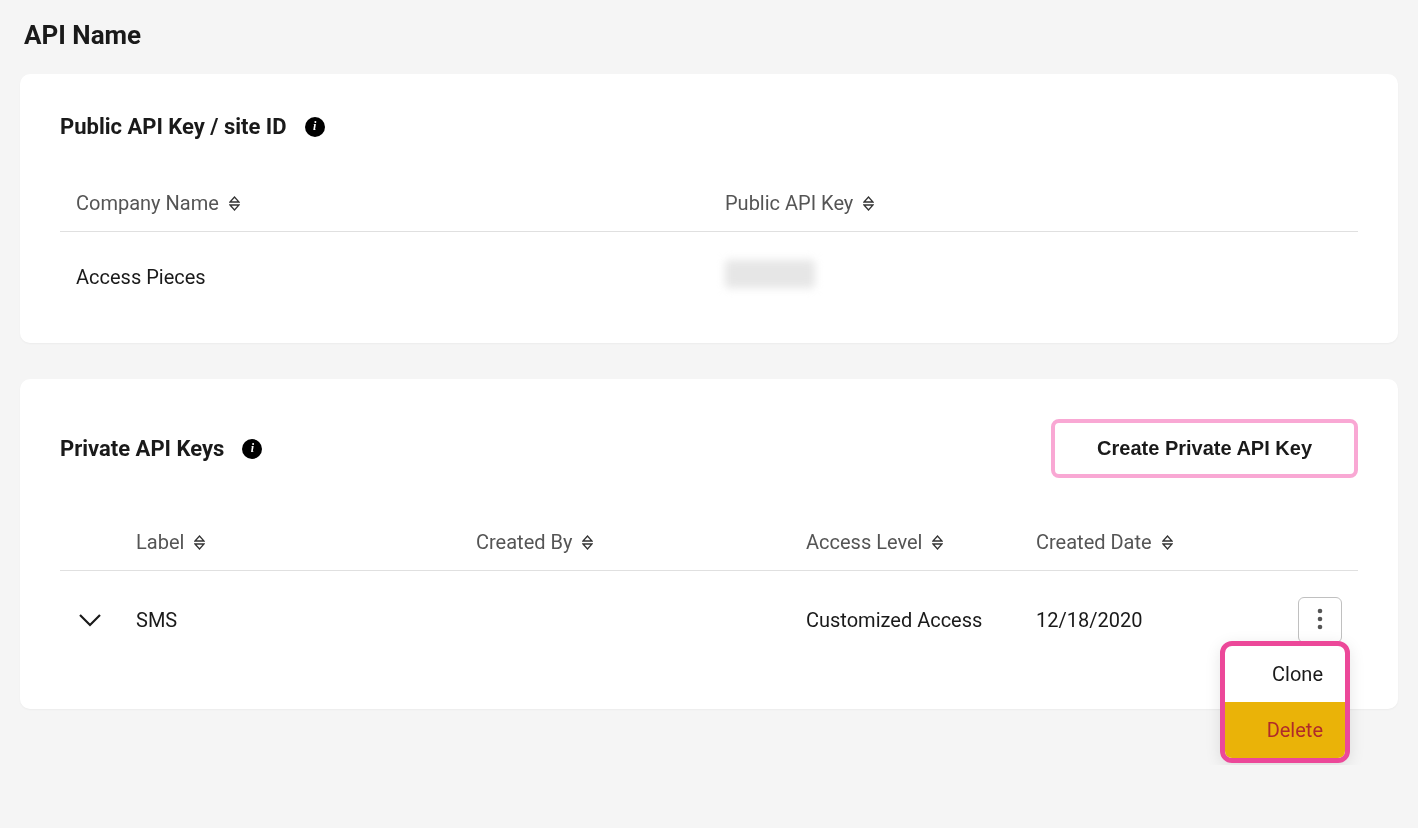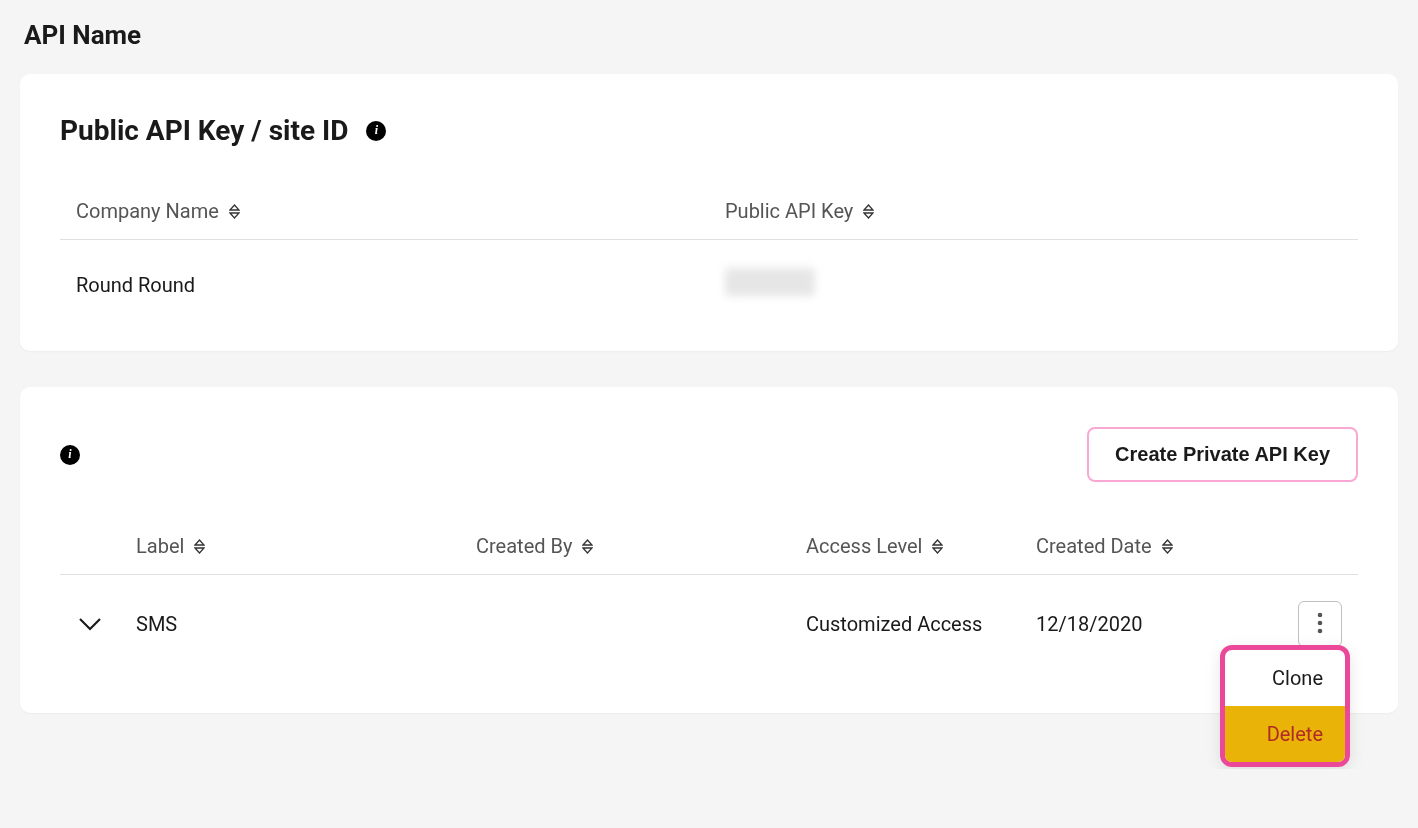--- a/index.html
+++ b/index.html
@@ -32,42 +32,42 @@
       align-items: center;
       justify-content: space-between;
       margin-bottom: 40px;
     }
     .card-title-wrap {
       display: flex;
       align-items: center;
       gap: 18px;
     }
     .card-title {
-      font-size: 28px;
+      font-size: 22px;
       font-weight: 700;
     }
     .info-icon {
       width: 20px;
       height: 20px;
       border-radius: 50%;
       background: #000;
       color: #fff;
       display: inline-flex;
       align-items: center;
       justify-content: center;
       font-size: 12px;
       font-weight: 700;
       font-style: italic;
       font-family: Georgia, serif;
     }
     .create-btn {
       background: #fff;
-      border: 2px solid #f9a8d4;
+      border: 4px solid #f9a8d4;
       border-radius: 8px;
-      padding: 14px 26px;
+      padding: 14px 42px;
       font-size: 20px;
       font-weight: 600;
       cursor: pointer;
       color: #1a1a1a;
     }
     table {
       width: 100%;
       border-collapse: collapse;
     }
     thead th {
@@ -204,32 +204,33 @@
               <svg width="11" height="7" viewBox="0 0 11 7">
                   <path d="M1 1 L5.5 6 L10 1 Z" fill="none" stroke="#333" stroke-width="1.3"></path>
                 </svg>
             </span>
           </div>
         </th>
       </tr>
     </thead>
     <tbody>
       <tr>
-        <td>Round Round</td>
+        <td>Access Pieces</td>
         <td>
           <span class="blurred-key"></span>
         </td>
       </tr>
     </tbody>
   </table>
 </div>
 
 <div class="card">
   <div class="card-header">
     <div class="card-title-wrap">
+      <h2 class="card-title">Private API Keys</h2>
       <span class="info-icon">i</span>
     </div>
     <button class="create-btn">Create Private API Key</button>
   </div>
   <table class="private-table">
     <thead>
       <tr>
         <th></th>
         <th class="col-label">
           <div class="th-inner">

